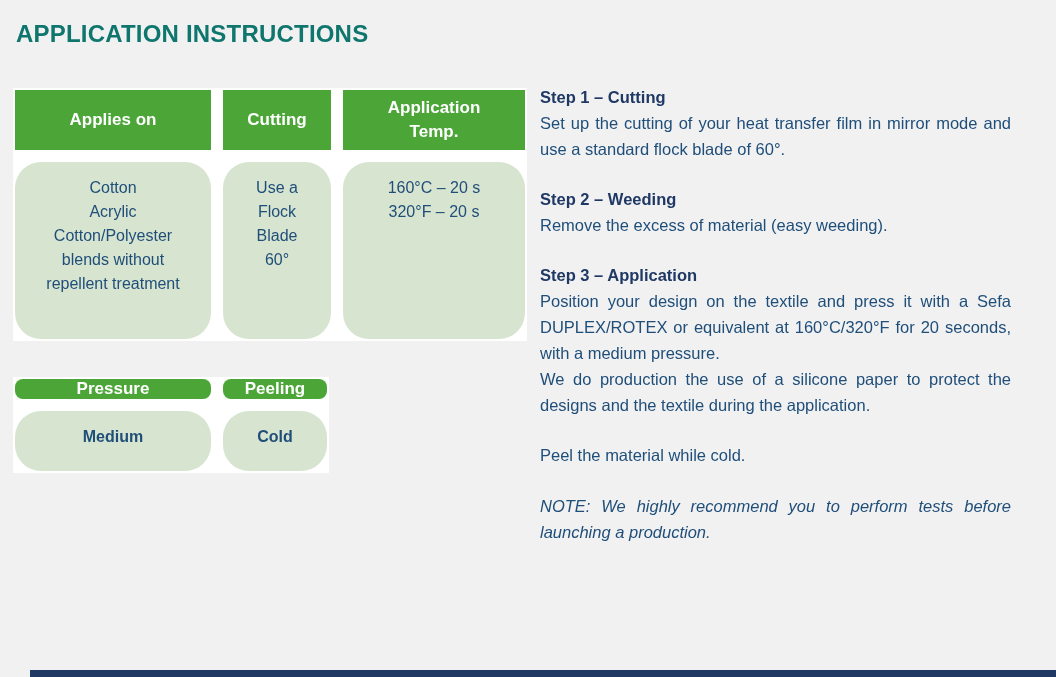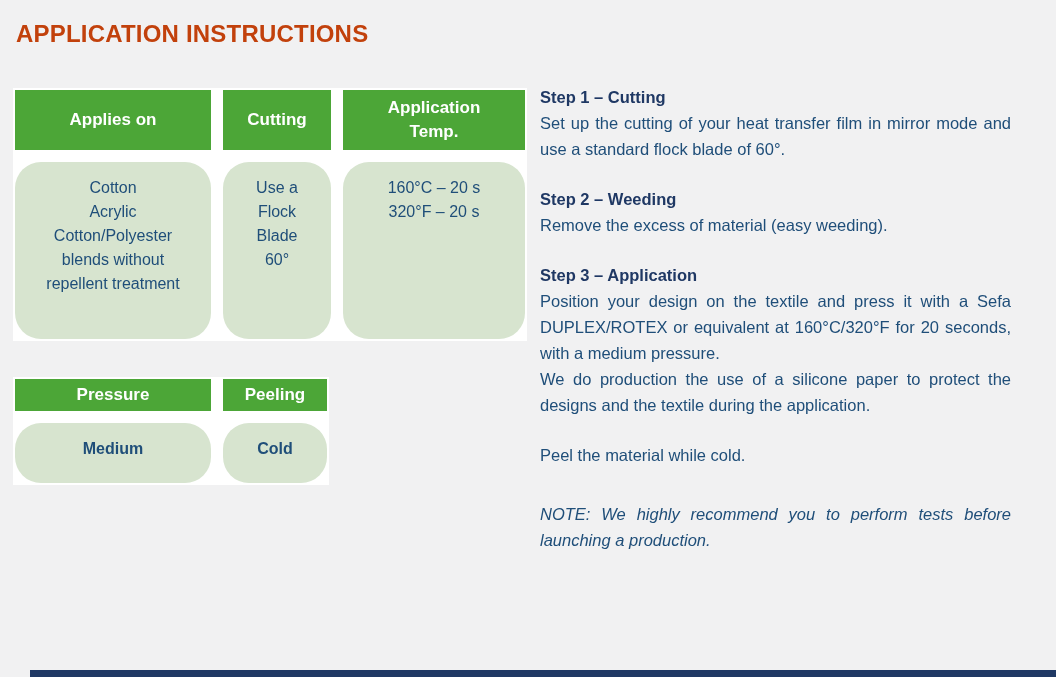--- a/index.html
+++ b/index.html
@@ -13,21 +13,21 @@
     color: #1F4E79;
     overflow: hidden;
   }
   .page-title {
     position: absolute;
     left: 16px;
     top: 20px;
     font-size: 24px;
     font-weight: bold;
     letter-spacing: 0.2px;
-    color: #c2410c;
+    color: #0f766e;
   }
   
   .grid-table {
     position: absolute;
     background: #FFFFFF;
     border: 2px solid #FFFFFF;
     display: grid;
     gap: 12px;
   }
   .t1 { left: 13px; top: 88px; grid-template-columns: 196px 108px 182px; }
@@ -38,21 +38,21 @@
     font-weight: bold;
     font-size: 17px;
     display: flex;
     flex-direction: column;
     align-items: center;
     justify-content: center;
     text-align: center;
     line-height: 24px;
   }
   .t1 .th { height: 60px; }
-  .t2 .th { height: 32px; }
+  .t2 .th { height: 20px; border-radius: 8px; }
   .td {
     background: #D7E4CF;
     font-size: 16px;
     line-height: 24px;
     text-align: center;
     padding-top: 14px;
     border-radius: 26px;
   }
   .t1 .td { height: 177px; }
   .t2 .td { height: 60px; font-weight: bold; }
@@ -69,21 +69,21 @@
     font-weight: bold;
     color: #1F3864;
     line-height: 26px;
   }
   .step-par {
     font-size: 16.5px;
     line-height: 26px;
     text-align: justify;
   }
   .note {
-    margin-top: 33px;
+    margin-top: 25px;
     font-size: 16.5px;
     line-height: 26px;
     font-style: italic;
     text-align: justify;
   }
   
   .footer-bar {
     position: absolute;
     left: 30px;
     right: 0;

